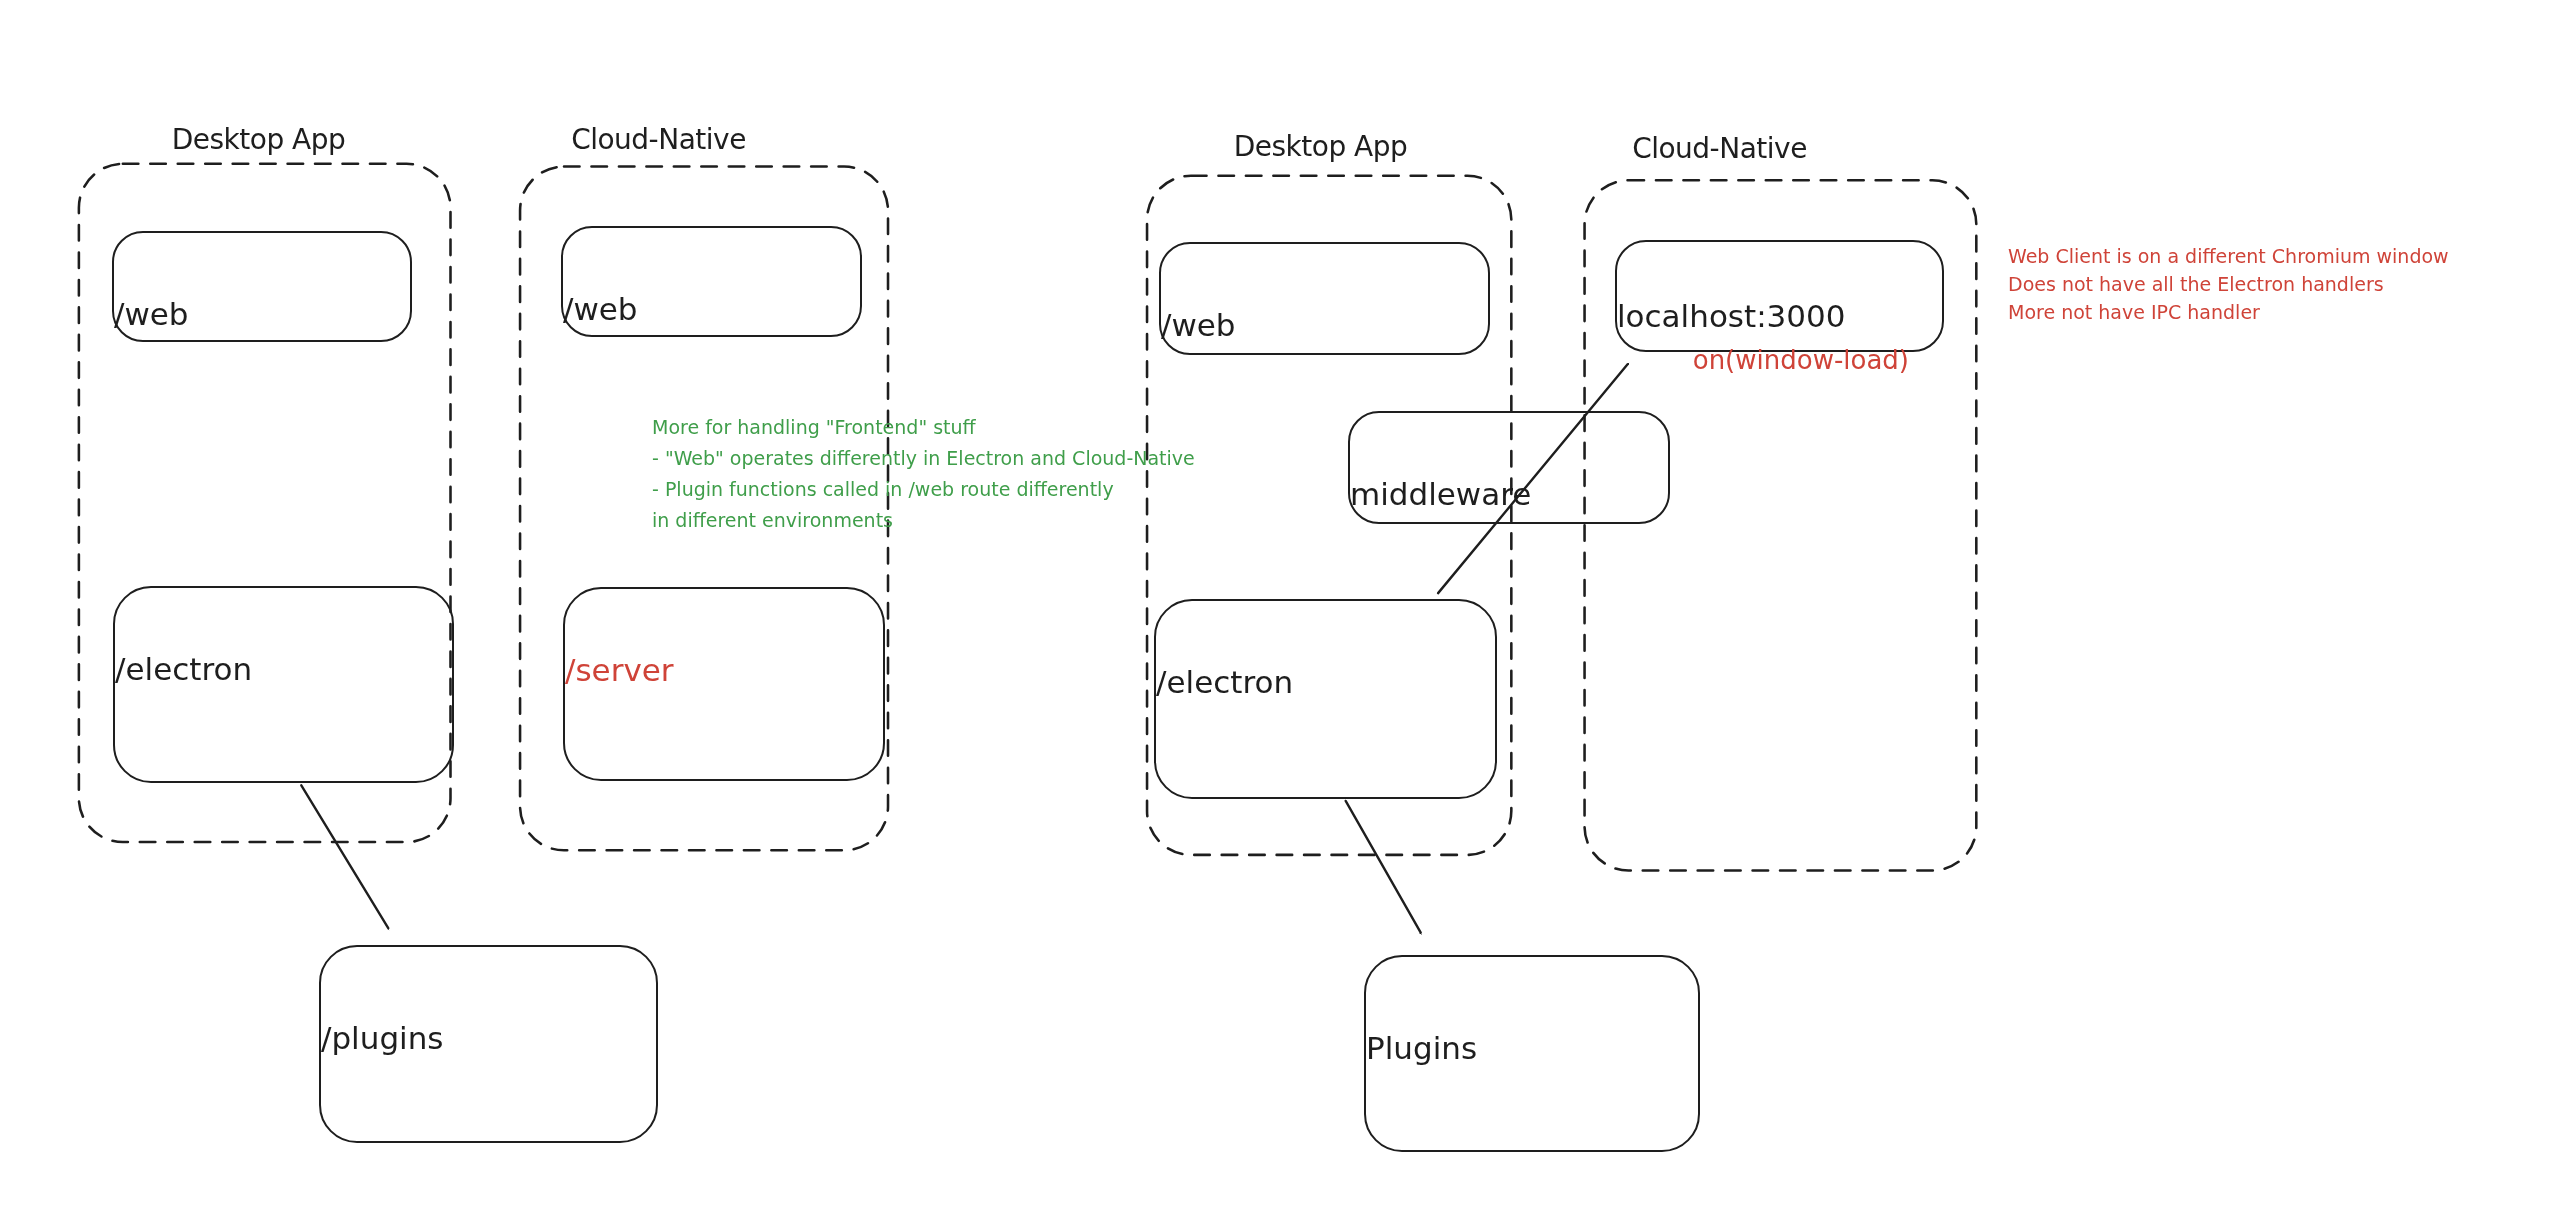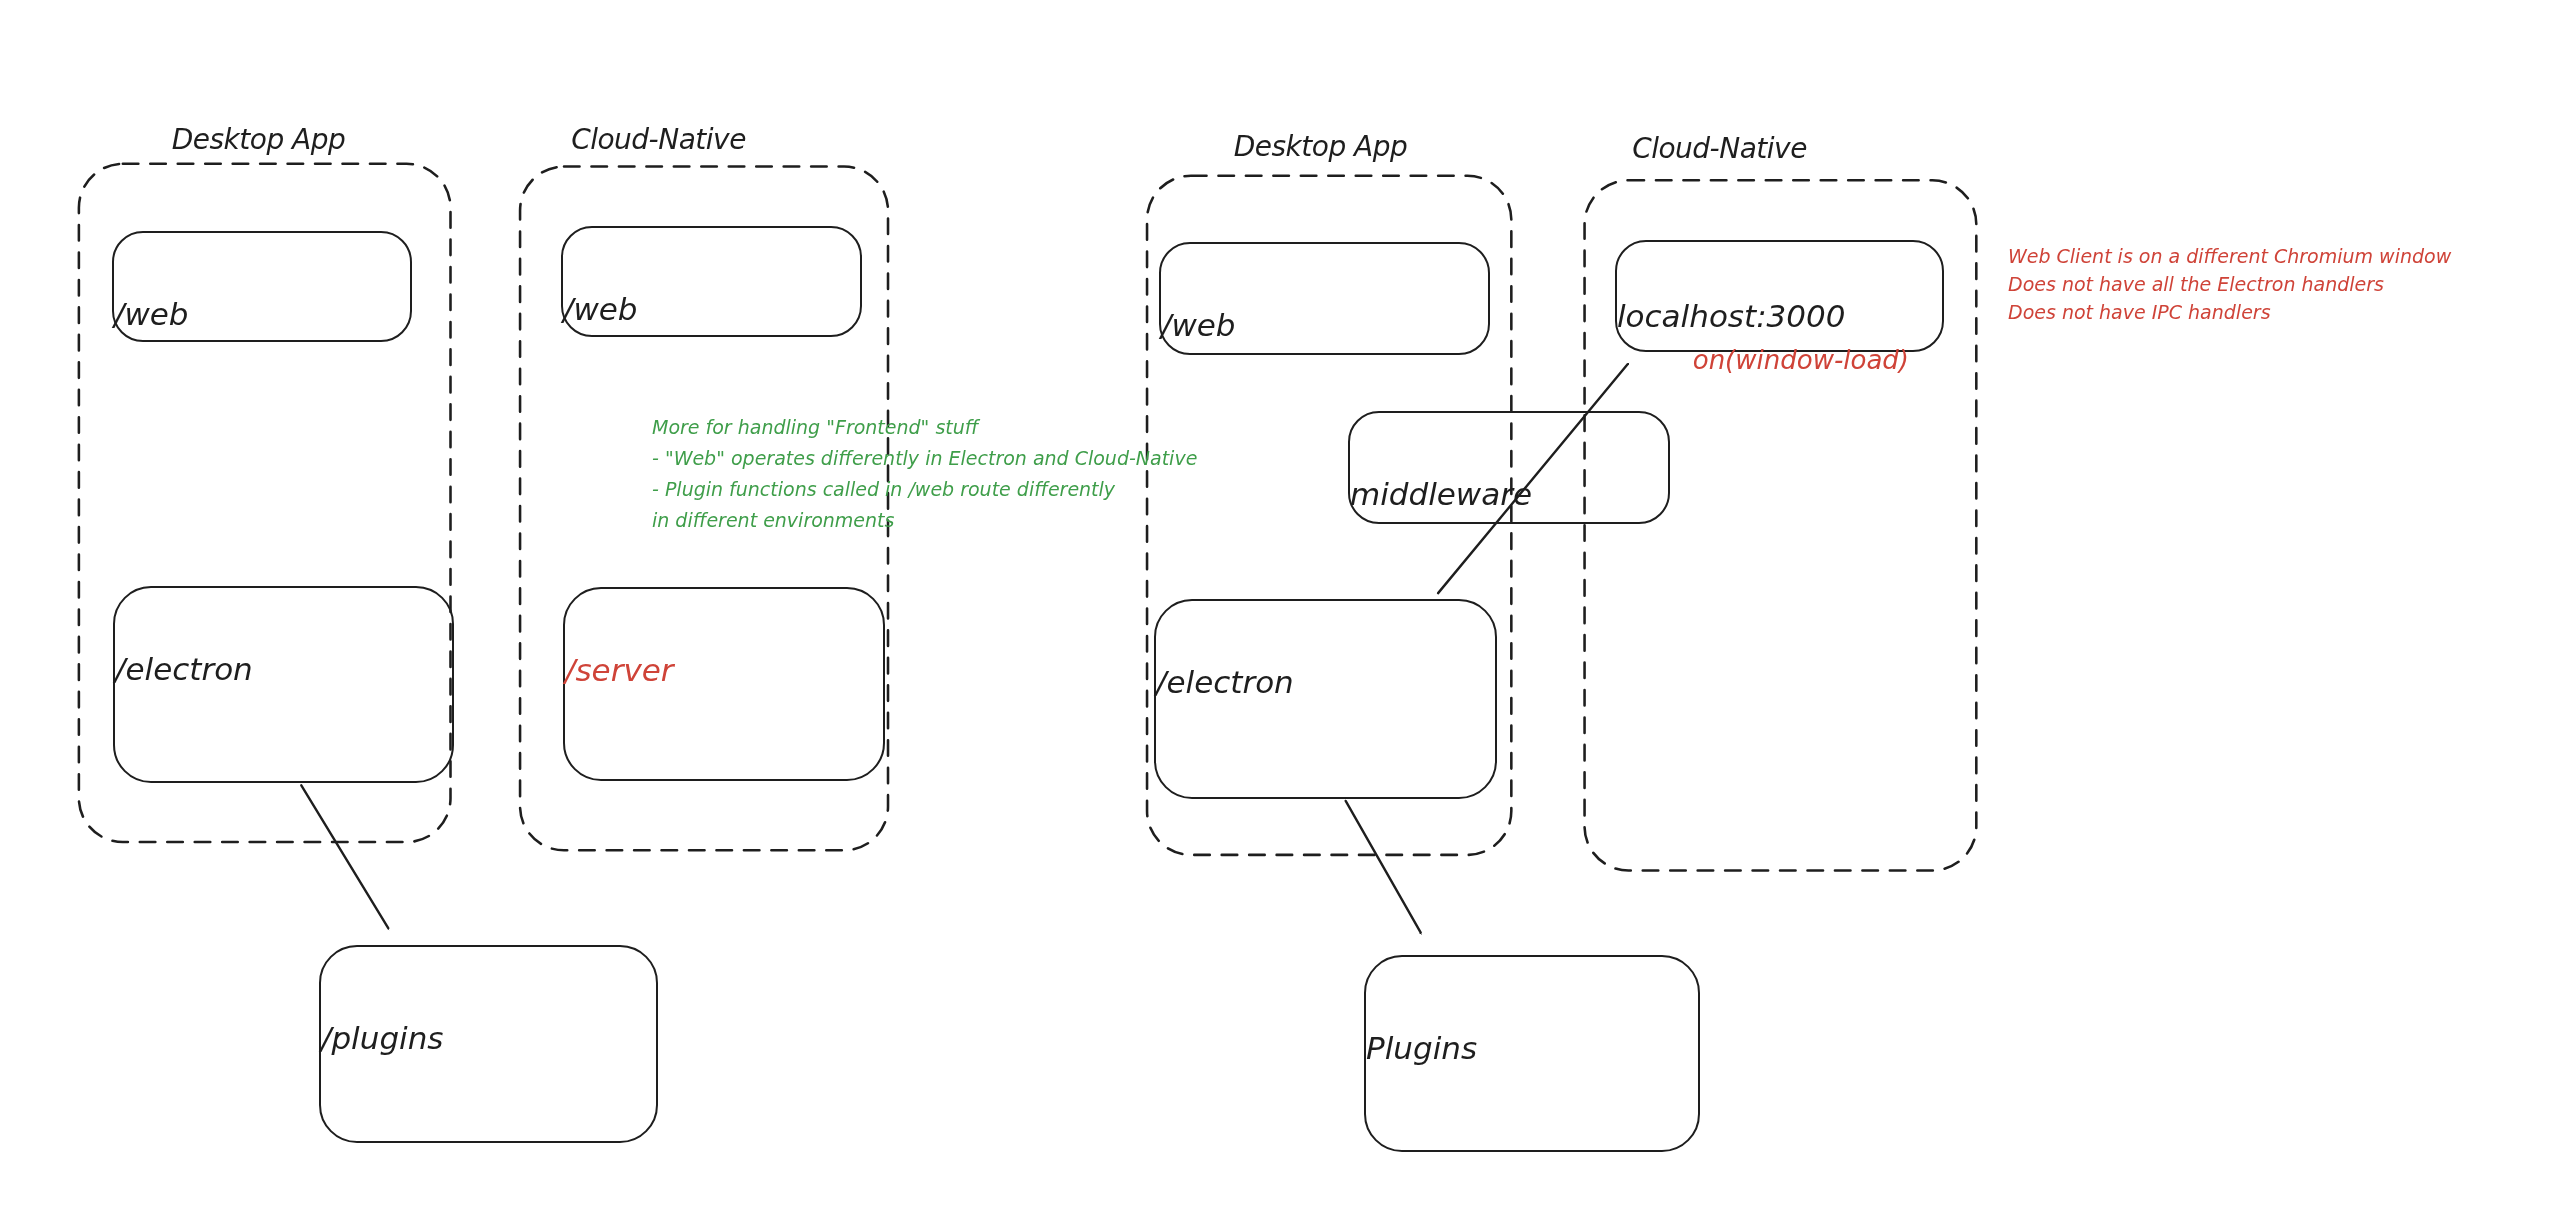--- a/index.html
+++ b/index.html
@@ -9,21 +9,20 @@
     --bg:#ffffff;
   }
   html,body{margin:0;padding:0;background:var(--bg);}
   .canvas{
     position:relative;
     width:2576px;height:1232px;
     background:var(--bg);
     font-family:"DejaVu Sans", sans-serif;
     color:var(--stroke);
     overflow:hidden;
-    font-style:italic;
   }
   .overlay{position:absolute;left:0;top:0;width:2576px;height:1232px;}
   .group-title{
     position:absolute;
     width:275px;
     text-align:center;
     font-size:28px;
     letter-spacing:-0.5px;
     white-space:nowrap;
   }
@@ -147,17 +146,17 @@
     <div class="box-label">/electron</div>
   </div>
 
   <div class="box big" style="left:1364px;top:955px;width:336px;height:197px">
     <div class="box-label pad-lg">Plugins</div>
   </div>
 
   <div class="note red" style="left:2008px;top:242px">
     <div class="note-line">Web Client is on a different Chromium window</div>
     <div class="note-line">Does not have all the Electron handlers</div>
-    <div class="note-line">Does not have IPC handlers</div>
+    <div class="note-line">More not have IPC handler</div>
   </div>
 
 </div>
 
 
 </body></html>

